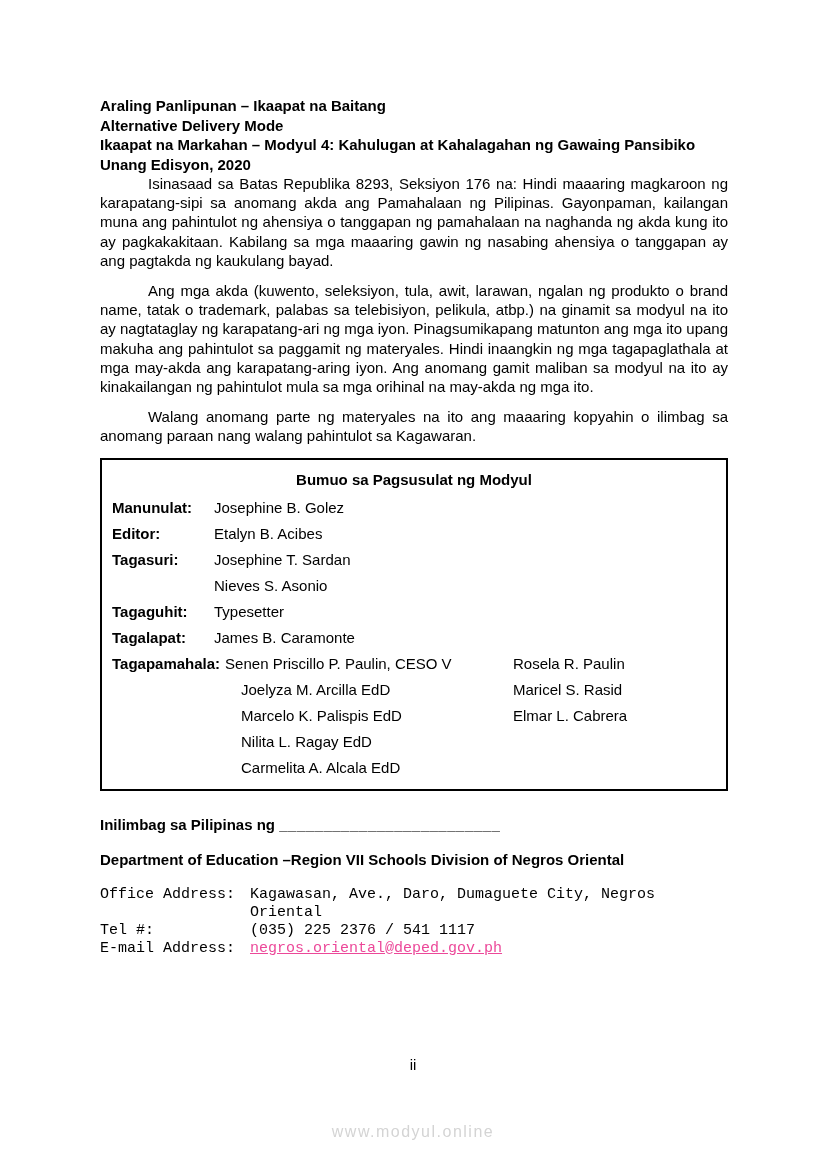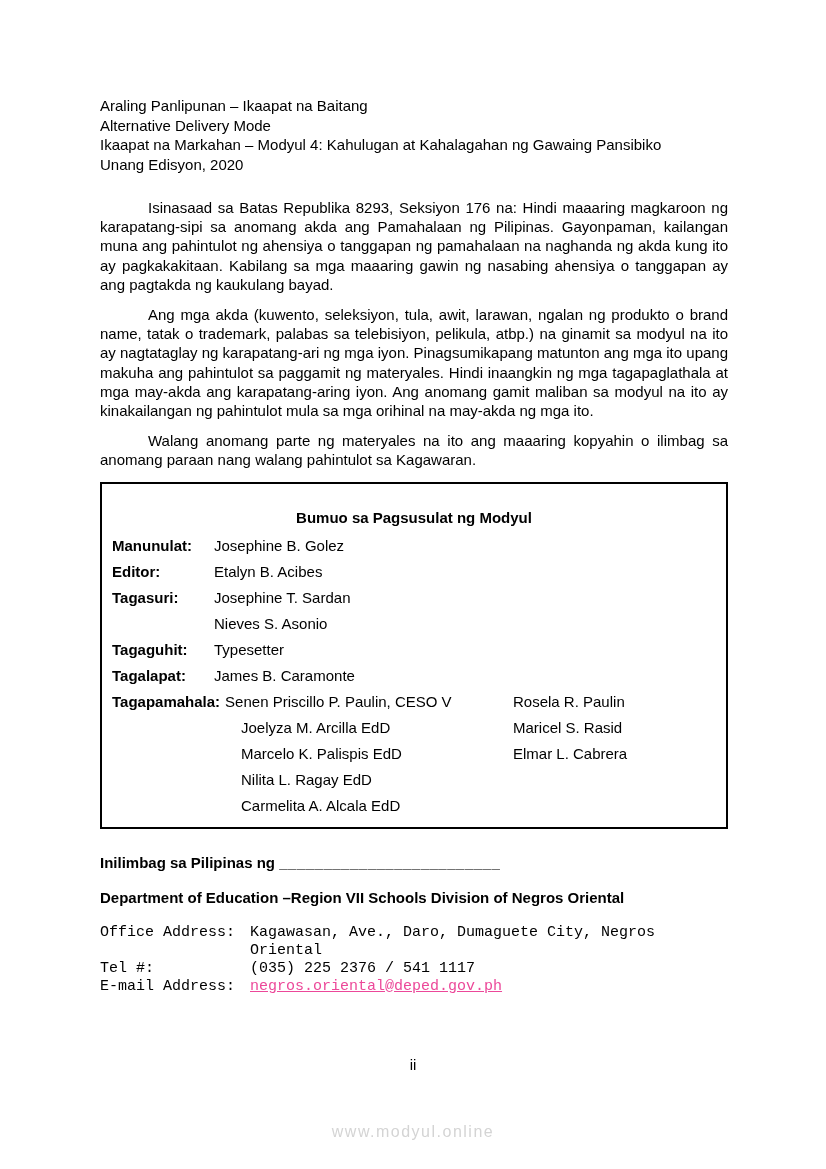--- a/index.html
+++ b/index.html
@@ -6,27 +6,27 @@
   .page {
     position:relative;
     width:826px; height:1169px;
     background:#ffffff;
     font-family:"Liberation Sans", sans-serif;
     font-size:15px; color:#000;
     box-sizing:border-box;
     padding:96px 98px 0 100px;
     overflow:hidden;
   }
-  .hdr { font-weight:normal; line-height:19.5px; margin-bottom:24px; }
+  .hdr { font-weight:bold; line-height:19.5px; margin-bottom:0; }
   .para { margin:0 0 11px 0; text-align:justify; text-indent:48px; line-height:19.2px; }
   .publisher { line-height:18.5px; margin-top:17px; }
   .credits-box {
     margin-top:12px;
     border:2px solid #000;
-    padding:24px 10px 8px 10px;
+    padding:10px 10px 8px 10px;
   }
   .credits-title { font-weight:bold; text-align:center; line-height:19px; margin-bottom:6px; }
   .crow { position:relative; display:flex; line-height:26px; }
   .crow .lbl { width:102px; flex:none; font-weight:bold; }
   .crow.wide .lbl { width:auto; margin-right:5px; }
   .crow .c1 { flex:none; white-space:nowrap; }
   .crow.cont .c1 { padding-left:27px; }
   .crow .c2 { position:absolute; left:401px; top:0; white-space:nowrap; }
   .printed { font-weight:bold; margin-top:24px; line-height:19px; }
   .printed .blank { letter-spacing:0.5px; }

